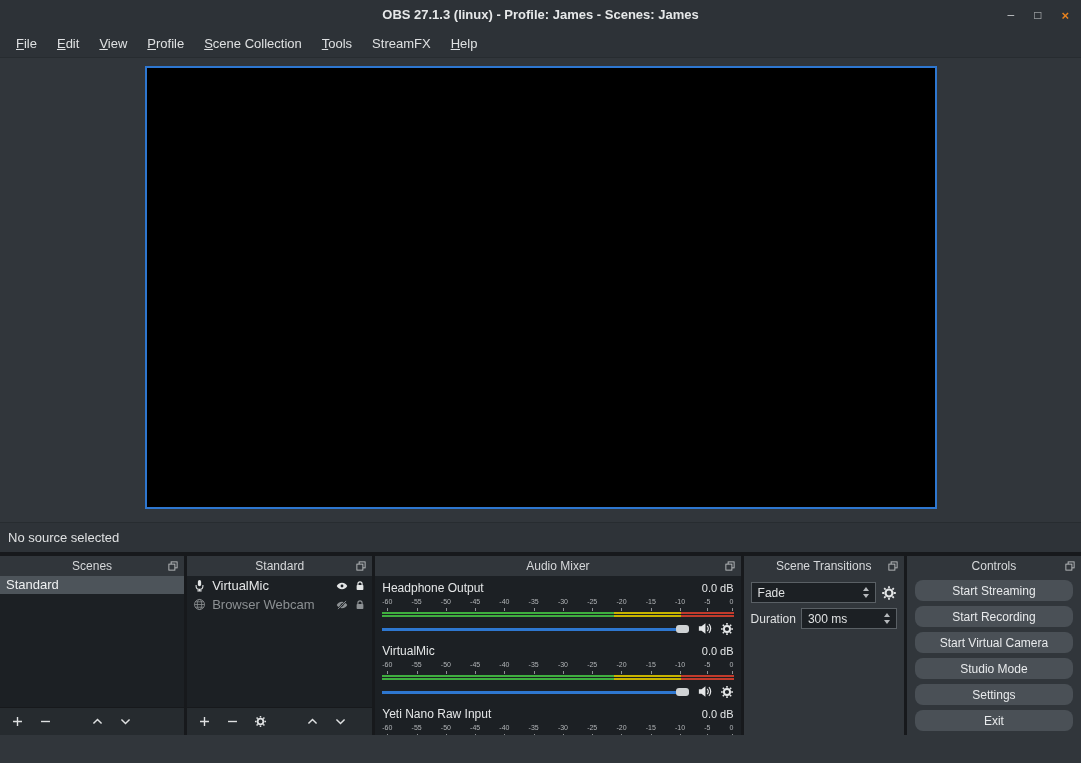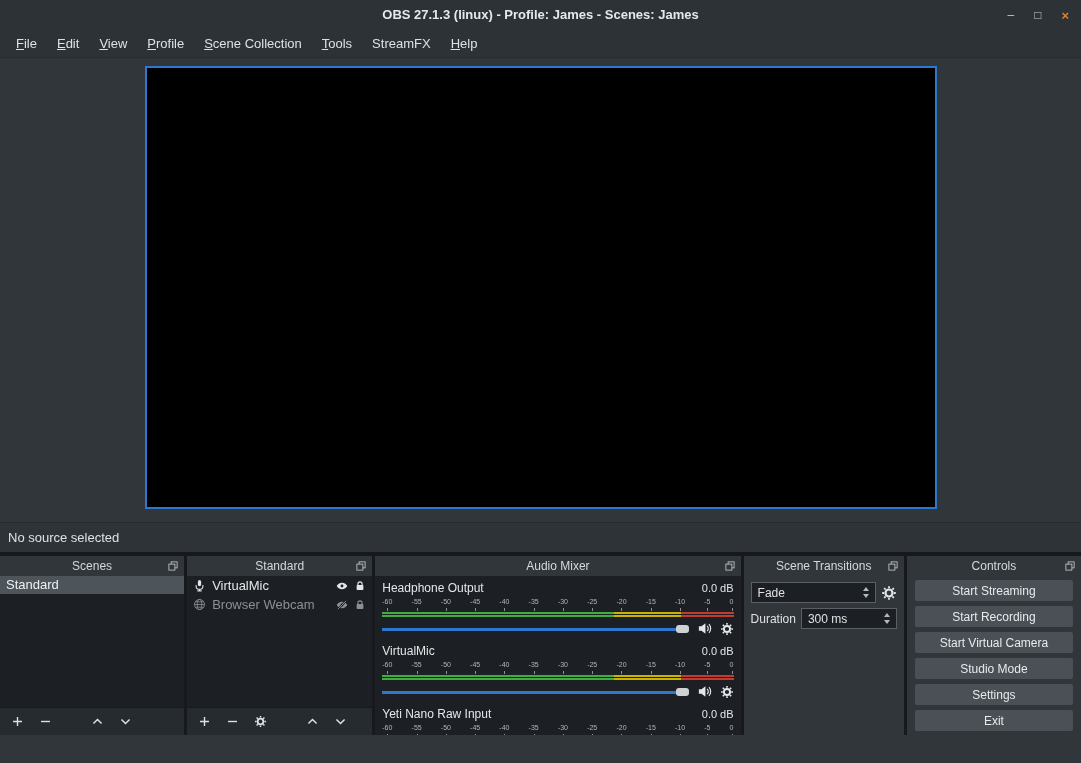--- a/index.html
+++ b/index.html
@@ -87,21 +87,21 @@
   .trow { display: flex; align-items: center; gap: 5px; }
   .combo { flex: 1; height: 21px; background: #1c2024; border: 1px solid #5a6065; border-radius: 0; display: flex; align-items: center; padding: 0 6px; font-size: 12px; }
   .spin { margin-left: auto; display: flex; flex-direction: column; gap: 3px; }
   .tri-up { width: 0; height: 0; border-left: 3.5px solid transparent; border-right: 3.5px solid transparent; border-bottom: 4px solid #b6b9bc; }
   .tri-down { width: 0; height: 0; border-left: 3.5px solid transparent; border-right: 3.5px solid transparent; border-top: 4px solid #b6b9bc; }
   .duration-label { font-size: 12px; flex: none; }
   .trans-gear { width: 16px; height: 16px; color: #e4e6e7; flex: none; }
 
   
   .ctl-body { padding: 4px 8px; display: flex; flex-direction: column; gap: 5px; }
-  .ctl-btn { height: 21px; flex: none; background: #4a5056; border: none; border-radius: 2px; color: #e8eaec; font-size: 12px; font-family: inherit; }
+  .ctl-btn { height: 21px; flex: none; background: #4a5056; border: none; border-radius: 8px; color: #e8eaec; font-size: 12px; font-family: inherit; }
 
   
   .statusbar { height: 28px; flex: none; background: #31363b; display: flex; align-items: center; justify-content: flex-end; gap: 26px; padding-right: 78px; font-size: 12px; color: #d8dadc; }
   .sb-item { display: flex; align-items: center; gap: 6px; }
   .rec-dot { width: 10px; height: 10px; border-radius: 50%; background: #44484d; }
   .live-ic { width: 14px; height: 14px; color: #9ea2a5; }
   .live-ic svg { width: 100%; height: 100%; }
 </style>
 </head>
 <body>

